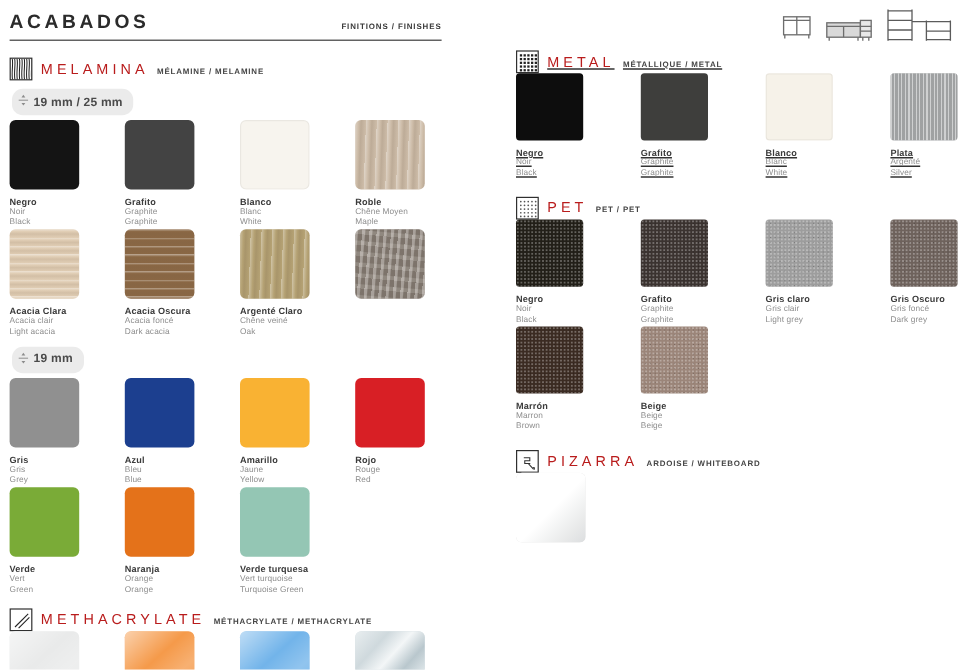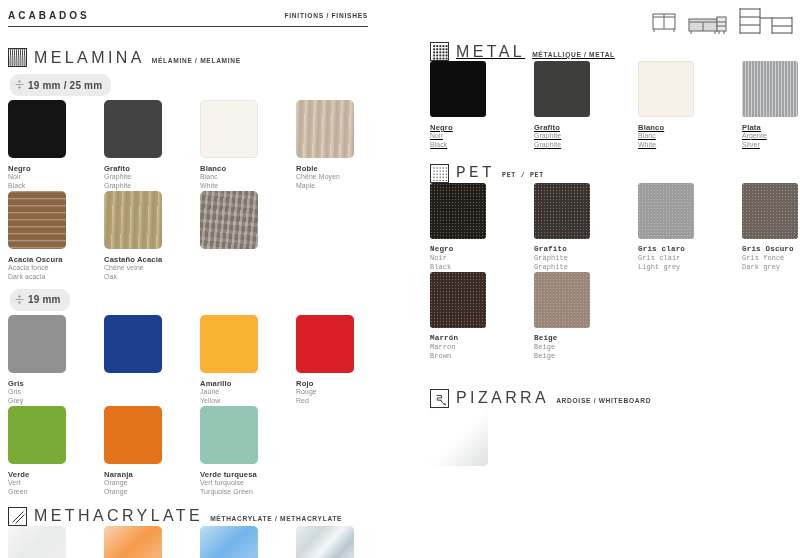--- a/index.html
+++ b/index.html
@@ -10,21 +10,21 @@
     overflow: hidden;
   }
   .page { position: relative; width: 800px; height: 558px; }
 
   
   .top-header {
     position: absolute; left: 8px; top: 10px; width: 360px;
   }
   .top-header .row { display: flex; align-items: flex-end; justify-content: space-between; }
   .main-title {
-    font-size: 10px; font-weight: 700; letter-spacing: 3.0px;
+    font-size: 16px; font-weight: 700; letter-spacing: 3.0px;
     color: #2b2b2b;
   }
   .main-title-sub {
     font-size: 6.6px; font-weight: 700; letter-spacing: 0.75px;
     color: #3a3a3a; padding-bottom: 2px;
   }
   .header-rule { margin-top: 5px; height: 1px; background: #3c3c3c; width: 100%; }
 
   
   .furniture-icons {
@@ -37,22 +37,22 @@
   .col-right { position: absolute; left: 430px; top: 42px; width: 365px; }
 
   
   .section { margin-bottom: 2px; }
   .section-head { display: flex; align-items: center; gap: 7px; }
   .section-icon {
     width: 19px; height: 19px; border: 1px solid #2f2f2f;
     background: #fff; flex: 0 0 auto; overflow: hidden;
   }
   .section-title {
-    font-size: 16px; font-weight: 400; letter-spacing: 3.4px;
-    color: #404040; line-height: 1;
+    font-size: 12px; font-weight: 400; letter-spacing: 3.4px;
+    color: #b91c1c; line-height: 1;
   }
   .section-sub {
     font-size: 6.6px; font-weight: 700; letter-spacing: 0.7px;
     color: #454545; padding-top: 5px;
   }
 
   
   .thickness-badge {
     display: inline-flex; align-items: center; gap: 4px;
     background: #ebebeb; border-radius: 9px;
@@ -241,31 +241,39 @@
           <div class="swatch-cell">
             <div class="swatch grain-h" style="background: rgb(205, 188, 168);"></div>
             <div class="swatch-labels">
               <div class="lbl-es">Roble</div>
               <div class="lbl-fr">Chêne Moyen</div>
               <div class="lbl-en">Maple</div>
             </div>
           </div>
         </div><div class="swatch-row">
           <div class="swatch-cell">
+            <div class="swatch grain-v" style="background: rgb(224, 205, 180);"></div>
+            <div class="swatch-labels">
+              <div class="lbl-es">Acacia Clara</div>
+              <div class="lbl-fr">Acacia clair</div>
+              <div class="lbl-en">Light acacia</div>
+            </div>
+          </div>
+          <div class="swatch-cell">
             <div class="swatch grain-v" style="background: rgb(138, 103, 68);"></div>
             <div class="swatch-labels">
               <div class="lbl-es">Acacia Oscura</div>
               <div class="lbl-fr">Acacia foncé</div>
               <div class="lbl-en">Dark acacia</div>
             </div>
           </div>
           <div class="swatch-cell">
             <div class="swatch grain-h" style="background: rgb(181, 162, 116);"></div>
             <div class="swatch-labels">
-              <div class="lbl-es">Castaño Acacia</div>
+              <div class="lbl-es">Argenté Claro</div>
               <div class="lbl-fr">Chêne veiné</div>
               <div class="lbl-en">Oak</div>
             </div>
           </div>
           <div class="swatch-cell">
             <div class="swatch stone" style="background: rgb(141, 131, 121);"></div>
           </div>
         </div><div class="thickness-badge">
           <span><svg width="9" height="11" viewBox="0 0 9 11">
     <line x1="0.6" y1="5.5" x2="8.4" y2="5.5" stroke="#8b8b8b" stroke-width="0.8"></line>
@@ -277,20 +285,25 @@
           <div class="swatch-cell">
             <div class="swatch " style="background: rgb(144, 144, 144);"></div>
             <div class="swatch-labels">
               <div class="lbl-es">Gris</div>
               <div class="lbl-fr">Gris</div>
               <div class="lbl-en">Grey</div>
             </div>
           </div>
           <div class="swatch-cell">
             <div class="swatch " style="background: rgb(28, 63, 143);"></div>
+            <div class="swatch-labels">
+              <div class="lbl-es">Azul</div>
+              <div class="lbl-fr">Bleu</div>
+              <div class="lbl-en">Blue</div>
+            </div>
           </div>
           <div class="swatch-cell">
             <div class="swatch " style="background: rgb(249, 178, 51);"></div>
             <div class="swatch-labels">
               <div class="lbl-es">Amarillo</div>
               <div class="lbl-fr">Jaune</div>
               <div class="lbl-en">Yellow</div>
             </div>
           </div>
           <div class="swatch-cell">
@@ -414,21 +427,21 @@
           <div class="swatch-cell wide">
             <div class="swatch brushed metal-sw" style="background: rgb(168, 170, 171);"></div>
             <div class="swatch-labels">
               <div class="lbl-es">Plata</div>
               <div class="lbl-fr">Argenté</div>
               <div class="lbl-en">Silver</div>
             </div>
           </div>
         </div>
       </div>
-    <div class="section" style="margin-top: 14px; font-family: Liberation Mono, monospace;">
+    <div class="section" style="margin-top: 14px;">
         <div class="section-head">
           <span class="section-icon"><svg width="19" height="19" viewBox="0 0 19 19">
               <circle cx="3" cy="3" r="0.72" fill="#555"></circle>
               <circle cx="6.1" cy="3" r="0.72" fill="#555"></circle>
               <circle cx="9.2" cy="3" r="0.72" fill="#555"></circle>
               <circle cx="12.3" cy="3" r="0.72" fill="#555"></circle>
               <circle cx="15.4" cy="3" r="0.72" fill="#555"></circle>
               <circle cx="3" cy="6.1" r="0.72" fill="#555"></circle>
               <circle cx="6.1" cy="6.1" r="0.72" fill="#555"></circle>
               <circle cx="9.2" cy="6.1" r="0.72" fill="#555"></circle>
@@ -499,21 +512,21 @@
           <div class="swatch-cell wide">
             <div class="swatch speckle metal-sw" style="background: rgb(155, 133, 121);"></div>
             <div class="swatch-labels">
               <div class="lbl-es">Beige</div>
               <div class="lbl-fr">Beige</div>
               <div class="lbl-en">Beige</div>
             </div>
           </div>
         </div>
       </div>
-    <div class="section" style="margin-top: 28px;">
+    <div class="section" style="margin-top: 14px;">
         <div class="section-head">
           <span class="section-icon"><svg width="19" height="19" viewBox="0 0 19 19">
       <path d="M5.5 5.5 h5 v2.4 h-4.2 v2.3 h4.6" stroke="#333" stroke-width="0.9" fill="none"></path>
       <path d="M9.5 10.5 l4.2 4.6" stroke="#333" stroke-width="0.9" fill="none"></path>
       <path d="M12.6 13.2 l2.2 2.6 l-0.1 -2.4 z" fill="#333"></path>
     </svg></span>
           <div class="section-title">PIZARRA</div>
           <div class="section-sub">ARDOISE / WHITEBOARD</div>
         </div>
         <div class="swatch-row">

